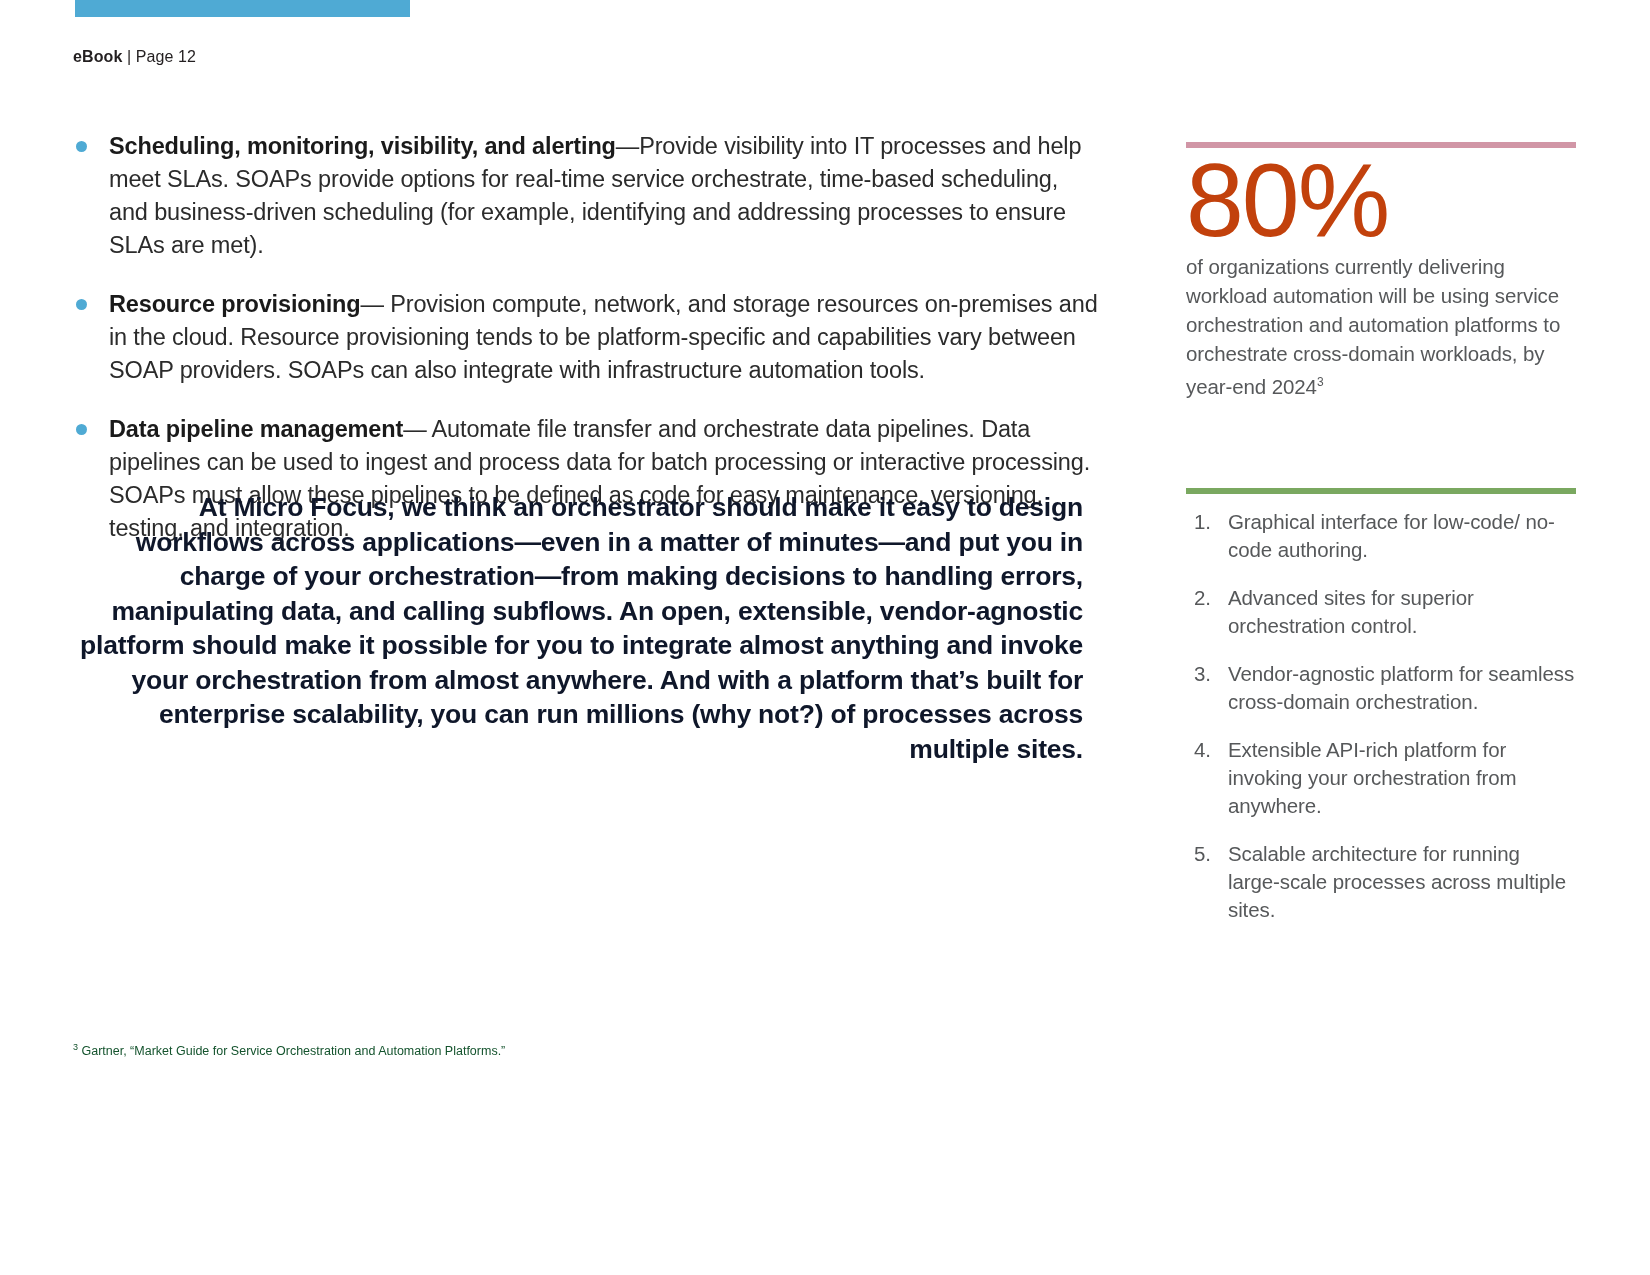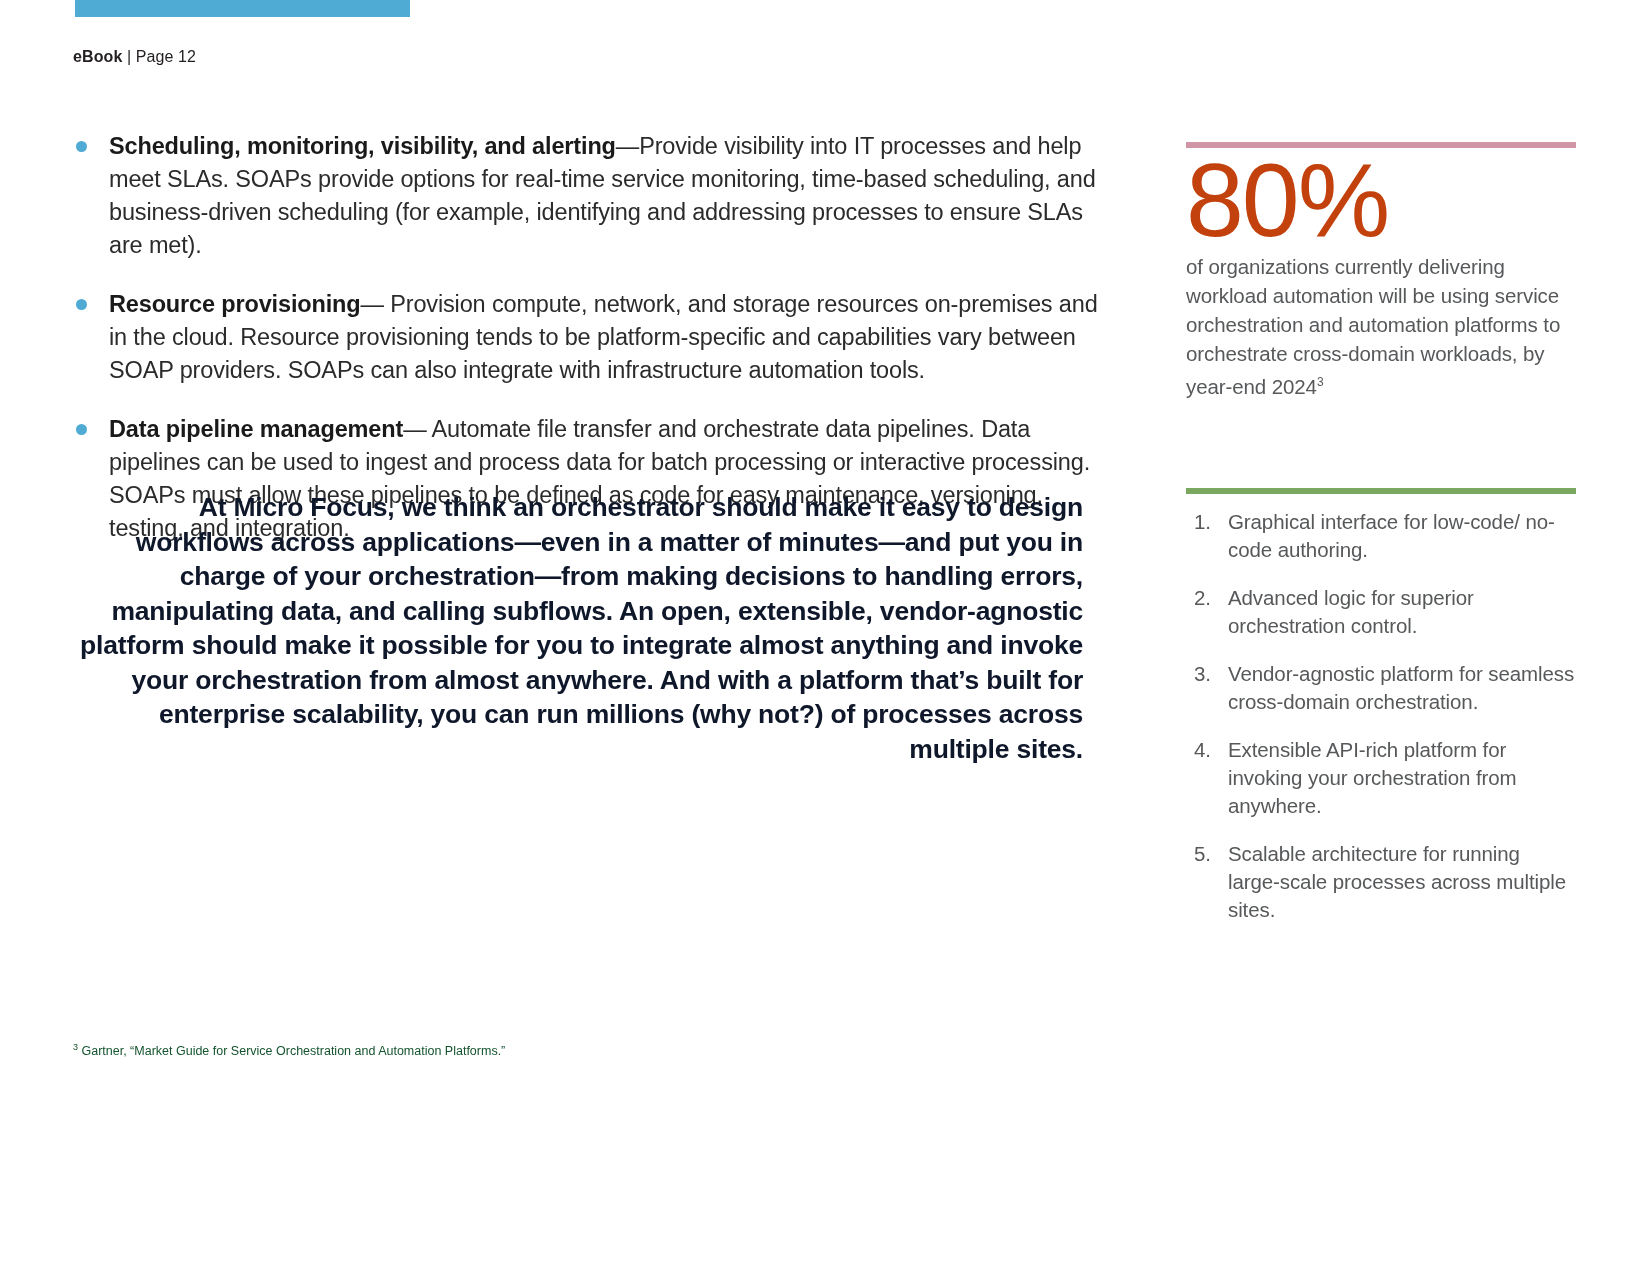--- a/index.html
+++ b/index.html
@@ -192,21 +192,21 @@
 
 <div class="page-header">
   <span class="ebook-label">eBook</span>
   <span class="page-number">| Page 12</span>
 </div>
 
 <div class="main-col">
   <ul class="bullets">
     <li>
       <span class="bullet-dot"></span>
-      <span class="bullet-term">Scheduling, monitoring, visibility, and alerting</span><span class="bullet-body">—Provide visibility into IT processes and help meet SLAs. SOAPs provide options for real-time service monitoring, time-based scheduling, and business-driven scheduling (for example, identifying and addressing processes to ensure SLAs are met).</span>
+      <span class="bullet-term">Scheduling, monitoring, visibility, and alerting</span><span class="bullet-body">—Provide visibility into IT processes and help meet SLAs. SOAPs provide options for real-time service orchestrate, time-based scheduling, and business-driven scheduling (for example, identifying and addressing processes to ensure SLAs are met).</span>
     </li>
     <li>
       <span class="bullet-dot"></span>
       <span class="bullet-term">Resource provisioning</span><span class="bullet-body">— Provision compute, network, and storage resources on-premises and in the cloud. Resource provisioning tends to be platform-specific and capabilities vary between SOAP providers. SOAPs can also integrate with infrastructure automation tools.</span>
     </li>
     <li>
       <span class="bullet-dot"></span>
       <span class="bullet-term">Data pipeline management</span><span class="bullet-body">— Automate file transfer and orchestrate data pipelines. Data pipelines can be used to ingest and process data for batch processing or interactive processing. SOAPs must allow these pipelines to be defined as code for easy maintenance, versioning, testing, and integration.</span>
     </li>
   </ul>
@@ -223,18 +223,18 @@
   <div class="stat-number">80%</div>
   <div class="stat-caption">
     <span>of organizations currently delivering workload automation will be using service orchestration and automation platforms to orchestrate cross-domain workloads, by year-end 2024</span><sup>3</sup>
   </div>
 </div>
 
 <div class="musthaves">
   <div class="rule rule-green"></div>
   <ol class="musthaves-list">
     <li>Graphical interface for low-code/ no-code authoring.</li>
-    <li>Advanced logic for superior orchestration control.</li>
+    <li>Advanced sites for superior orchestration control.</li>
     <li>Vendor-agnostic platform for seamless cross-domain orchestration.</li>
     <li>Extensible API-rich platform for invoking your orchestration from anywhere.</li>
     <li>Scalable architecture for running large-scale processes across multiple sites.</li>
   </ol>
 </div>
 
 </body></html>

